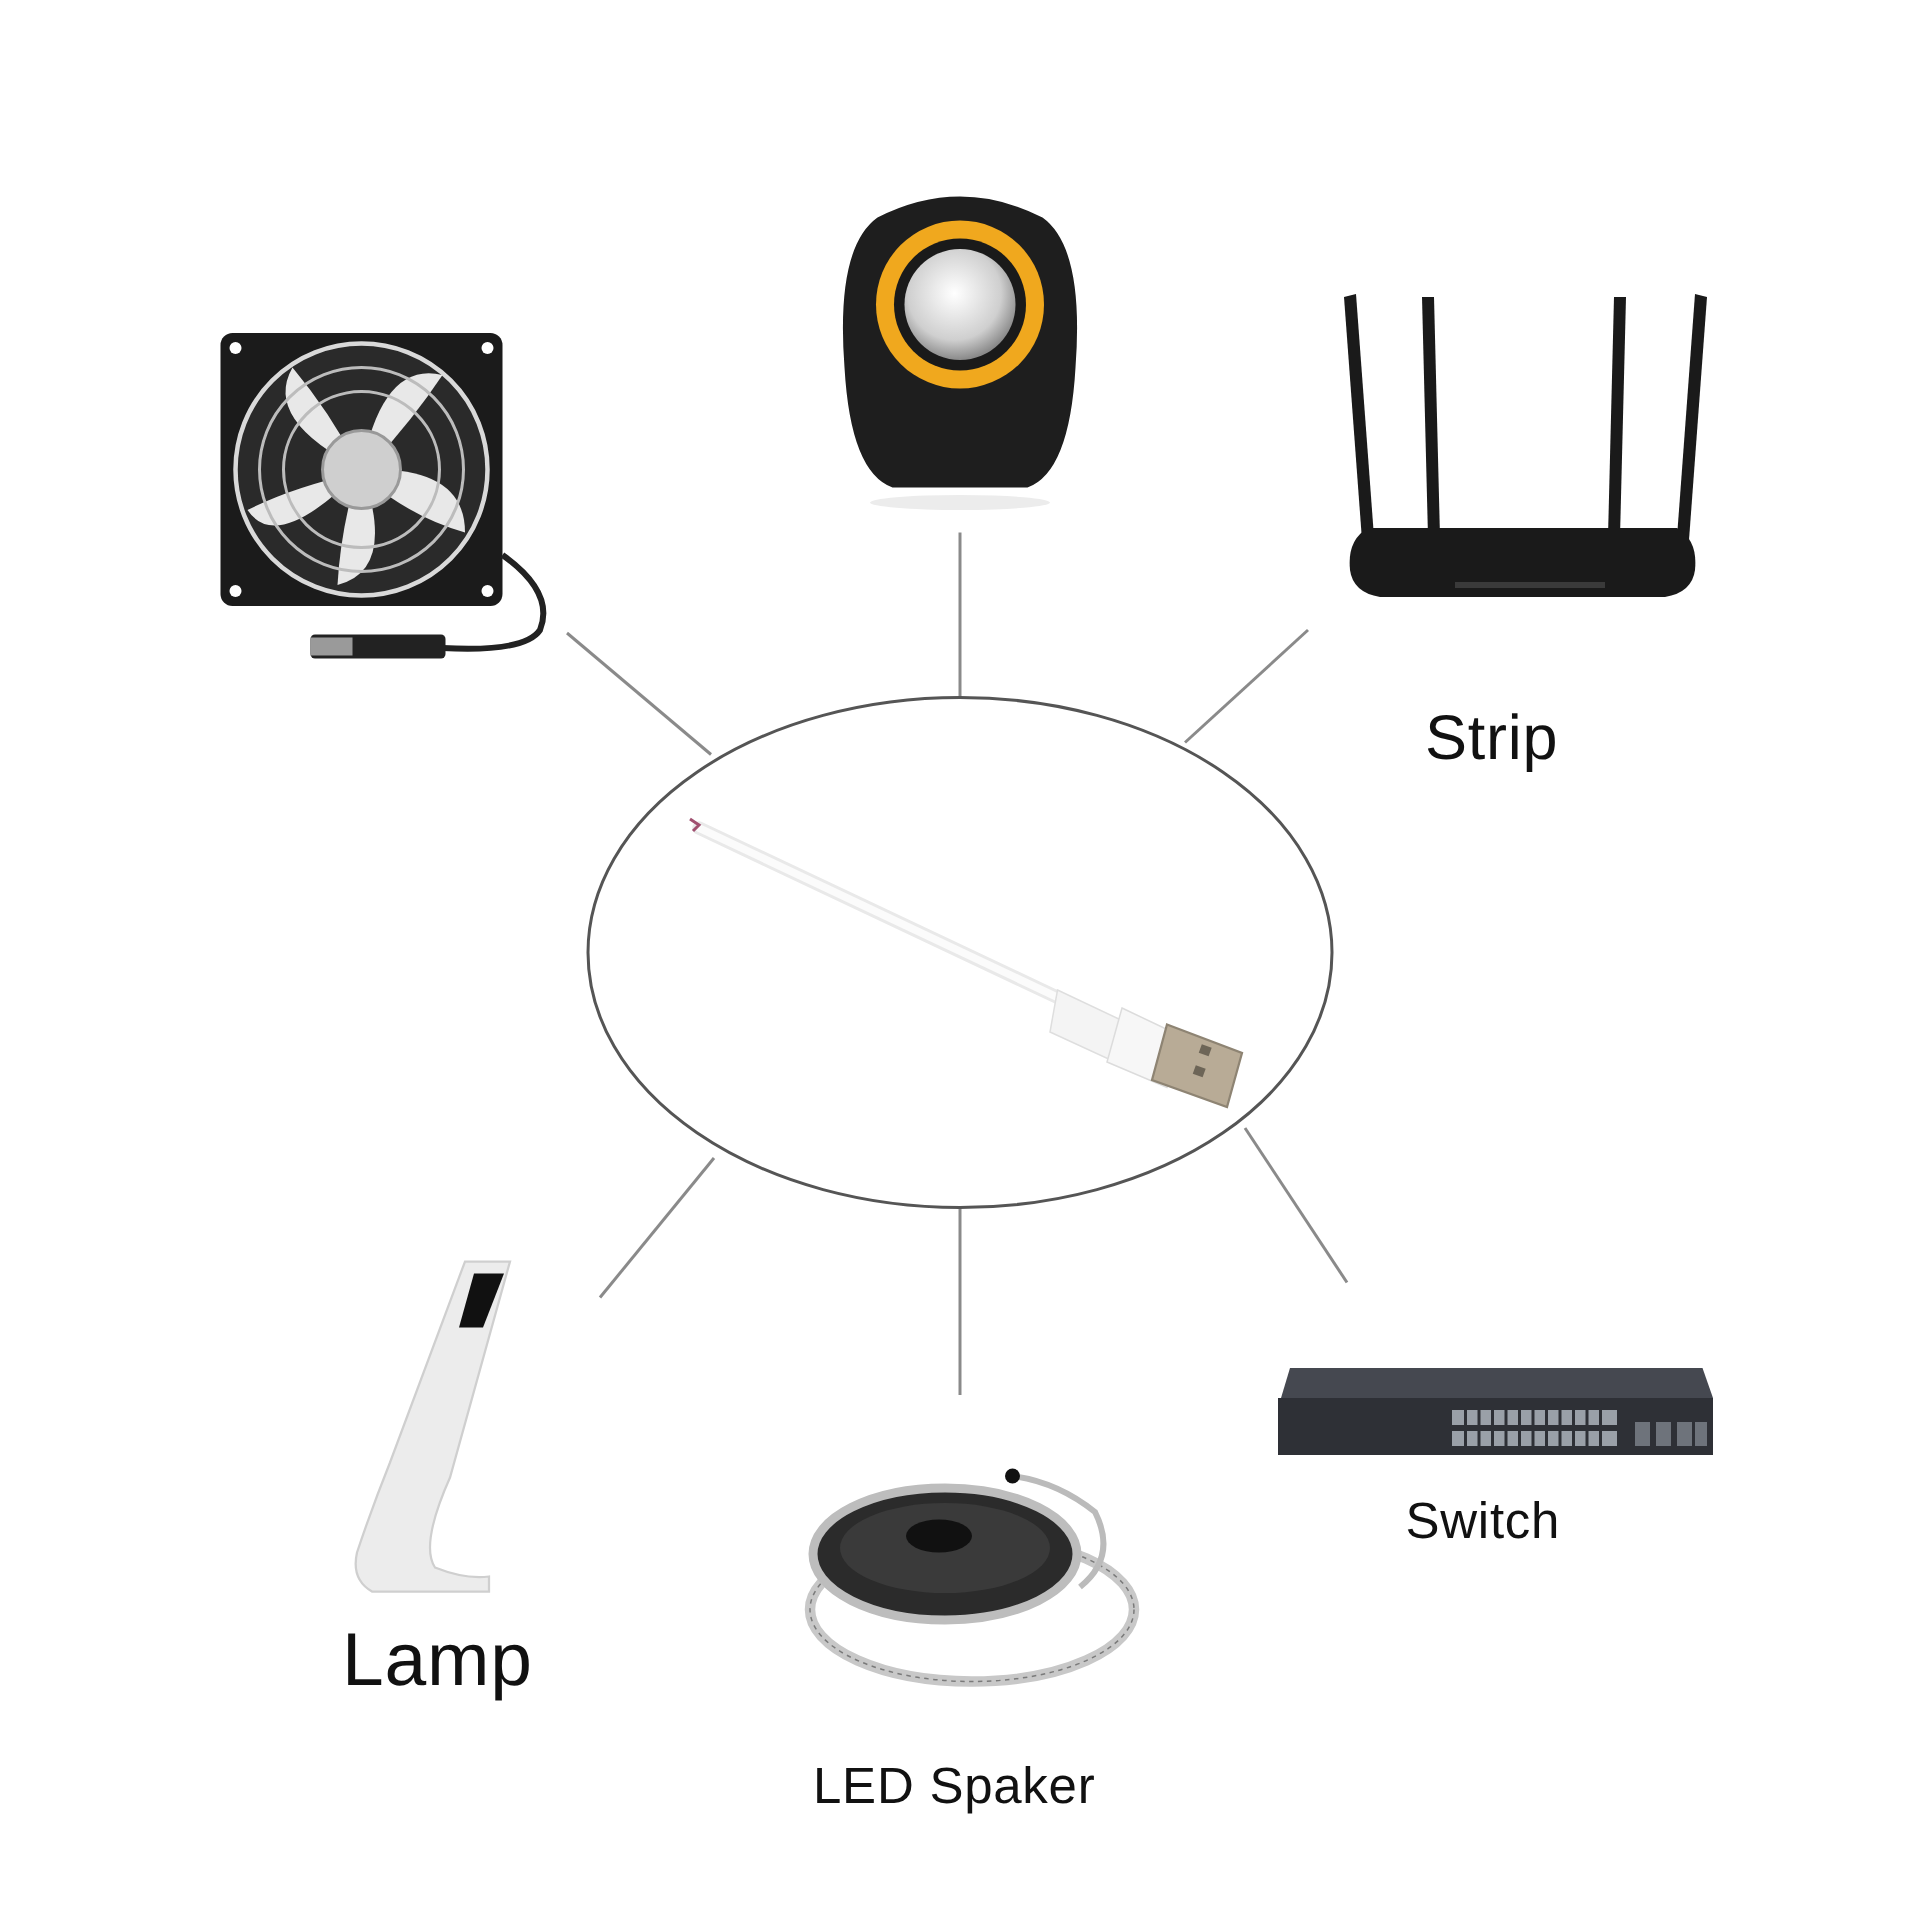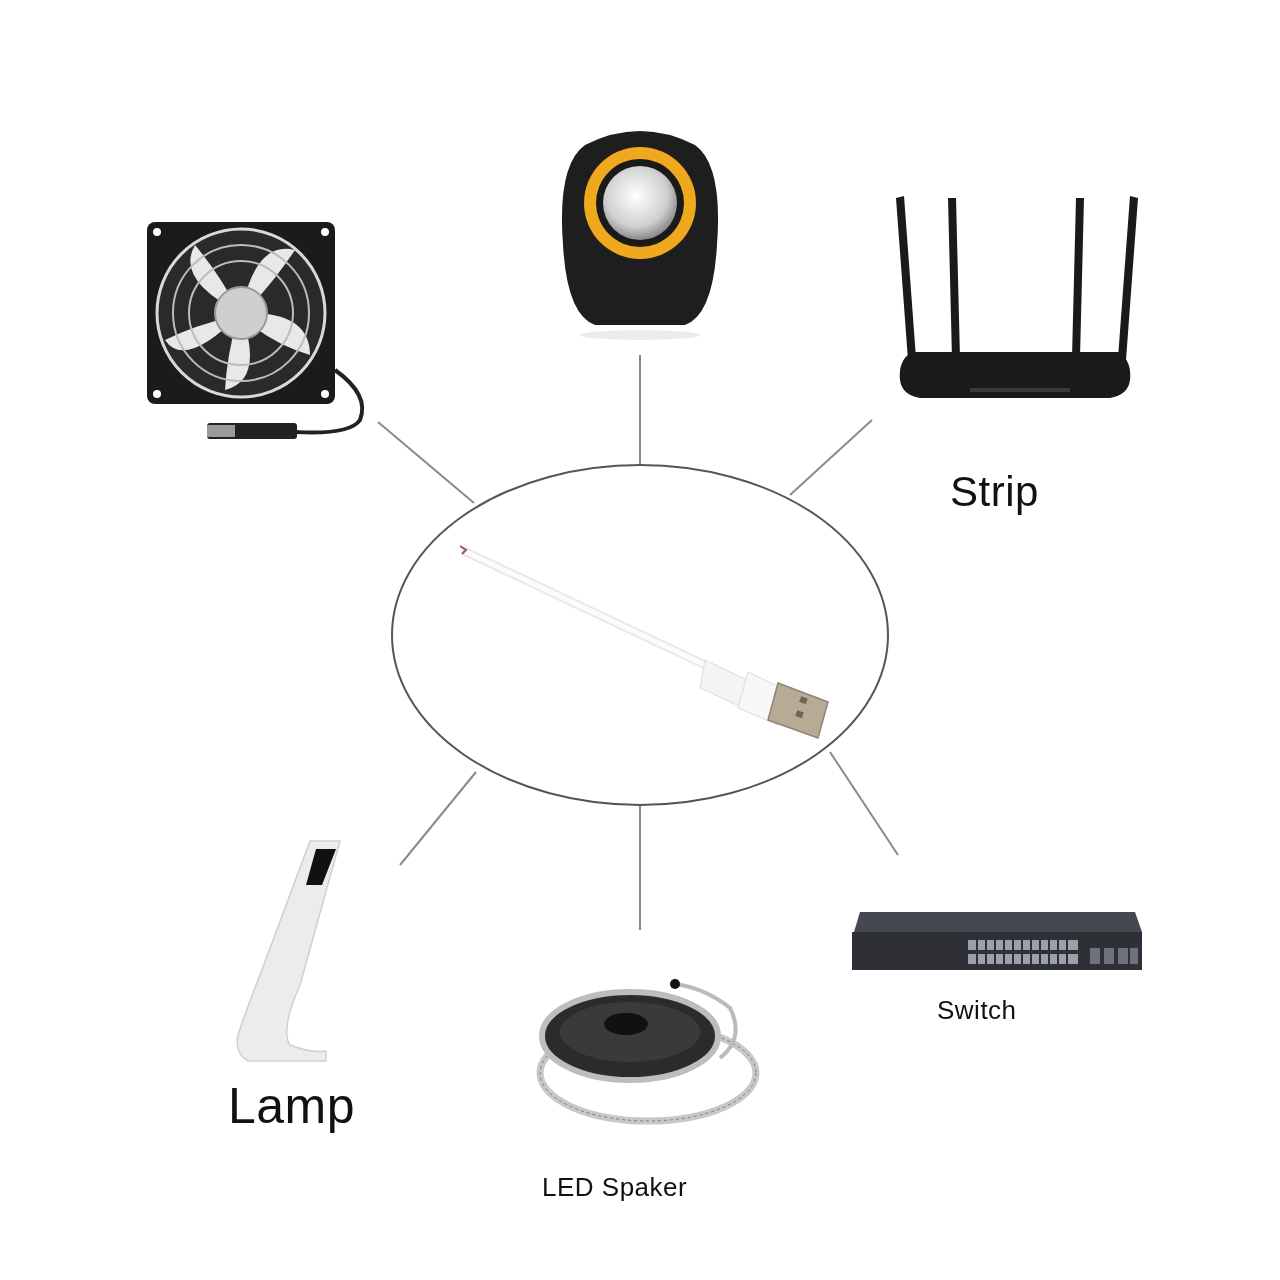--- a/index.html
+++ b/index.html
@@ -3,21 +3,21 @@
   <meta charset="utf-8">
   <style>
     html, body { margin: 0; padding: 0; background: #ffffff; }
     body { width: 1280px; height: 1280px; position: relative; overflow: hidden;
            font-family: "Liberation Sans", "DejaVu Sans", sans-serif; color: #111; }
     .stage { position: absolute; left: 0; top: 0; width: 1280px; height: 1280px; }
     .label { position: absolute; font-family: "Liberation Sans", "DejaVu Sans", sans-serif;
              color: #111; white-space: nowrap; letter-spacing: 0.5px; }
     .label.big { font-size: 42px; }
     .label.mid { font-size: 50px; }
-    .label.small { font-size: 26px; }
+    .label.small { font-size: 34px; }
     .dev { position: absolute; }
   </style>
 </head>
 <body>
 
 <div class="stage">
 
   <svg class="dev" style="left:0;top:0" width="1280" height="1280">
     <g stroke="#8a8a8a" stroke-width="2" fill="none">
       <line x1="640" y1="355" x2="640" y2="465"></line>

